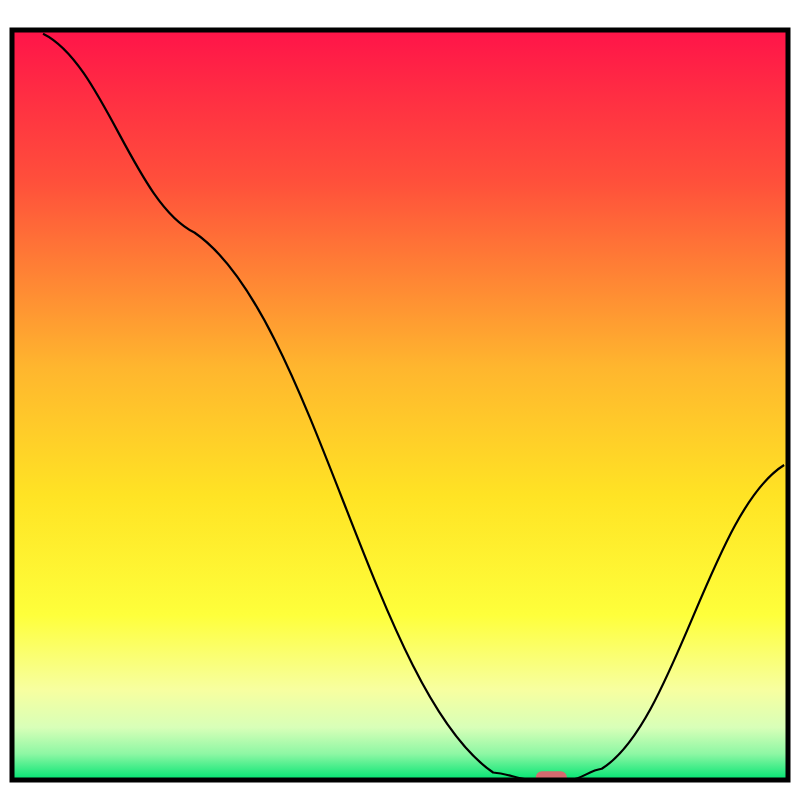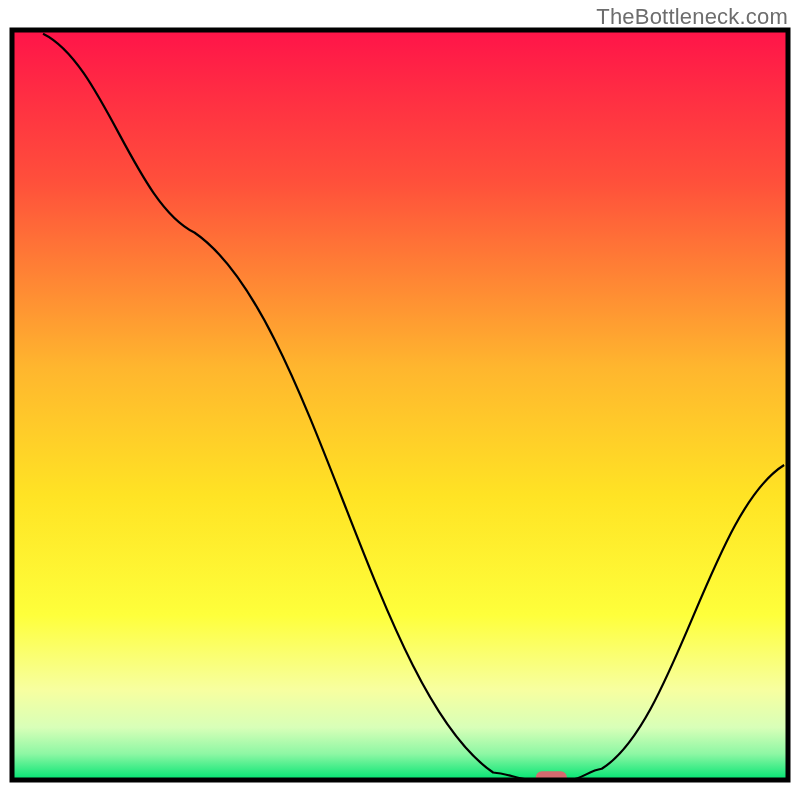--- a/index.html
+++ b/index.html
@@ -28,21 +28,20 @@
   svg {
     position: absolute;
     top: 0;
     left: 0;
   }
 </style>
 </head>
 <body>
 
 <div class="chart-container">
-  <div class="watermark">TheBottleneck.com</div>
 
   <svg id="chart-svg" width="800" height="800" viewBox="0 0 800 800">
     <defs>
       <linearGradient id="bgGrad" x1="0" y1="0" x2="0" y2="1">
           <stop offset="0.00%" stop-color="#ff1449"></stop>
           <stop offset="20.00%" stop-color="#ff4f3b"></stop>
           <stop offset="45.00%" stop-color="#ffb62e"></stop>
           <stop offset="62.00%" stop-color="#ffe324"></stop>
           <stop offset="78.00%" stop-color="#feff3b"></stop>
           <stop offset="88.00%" stop-color="#f7ffa0"></stop>

